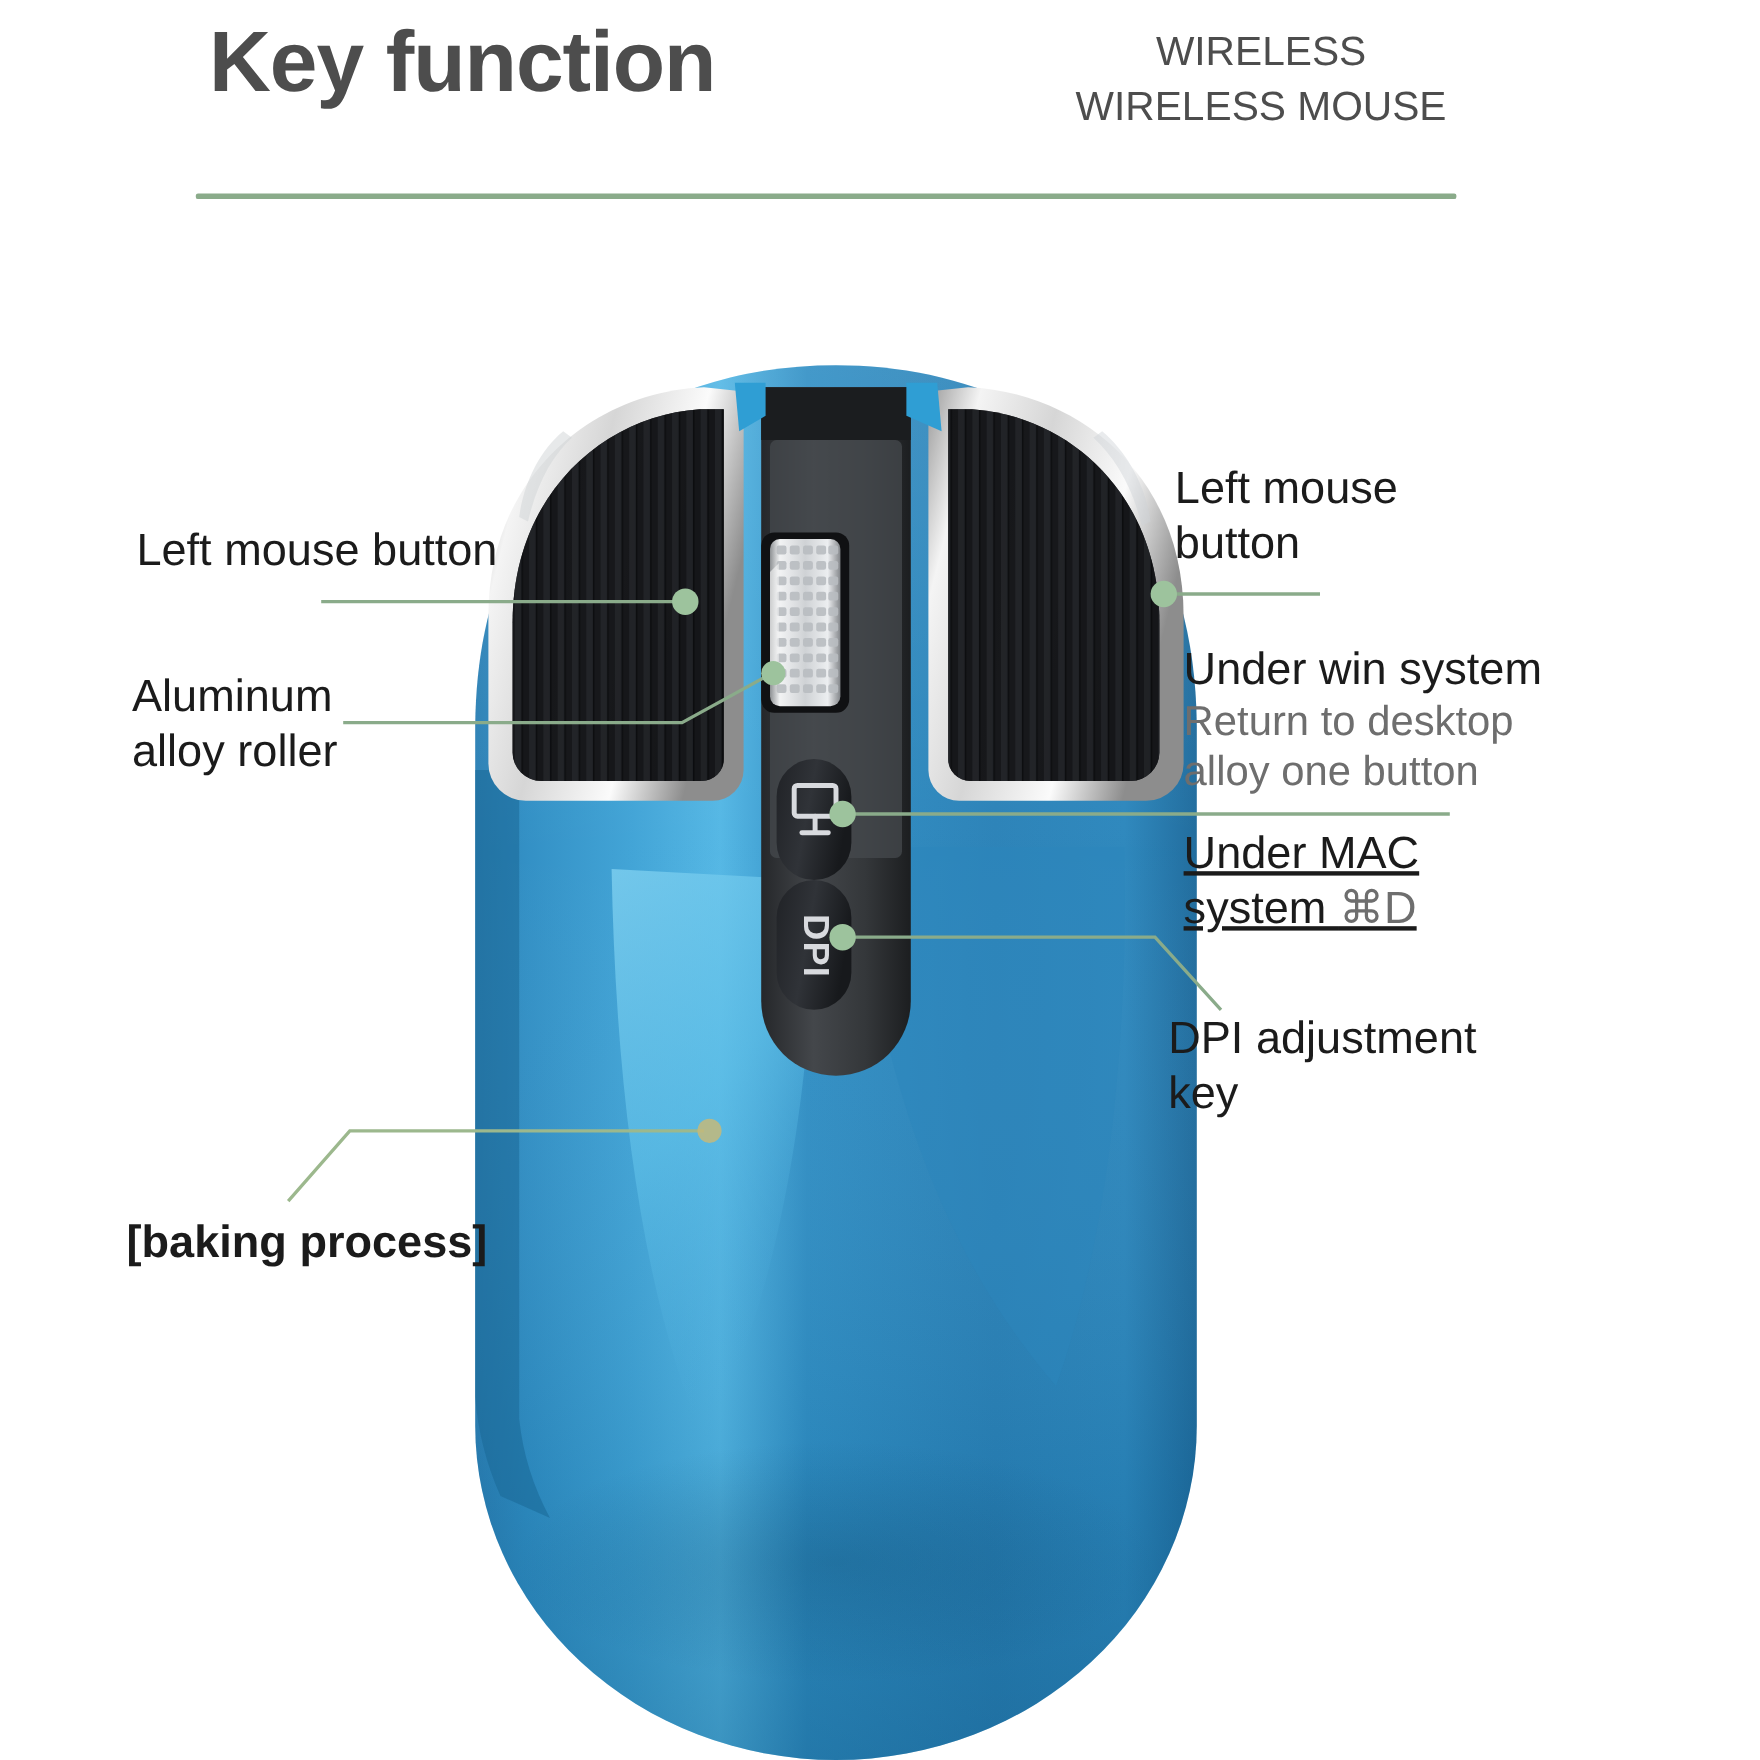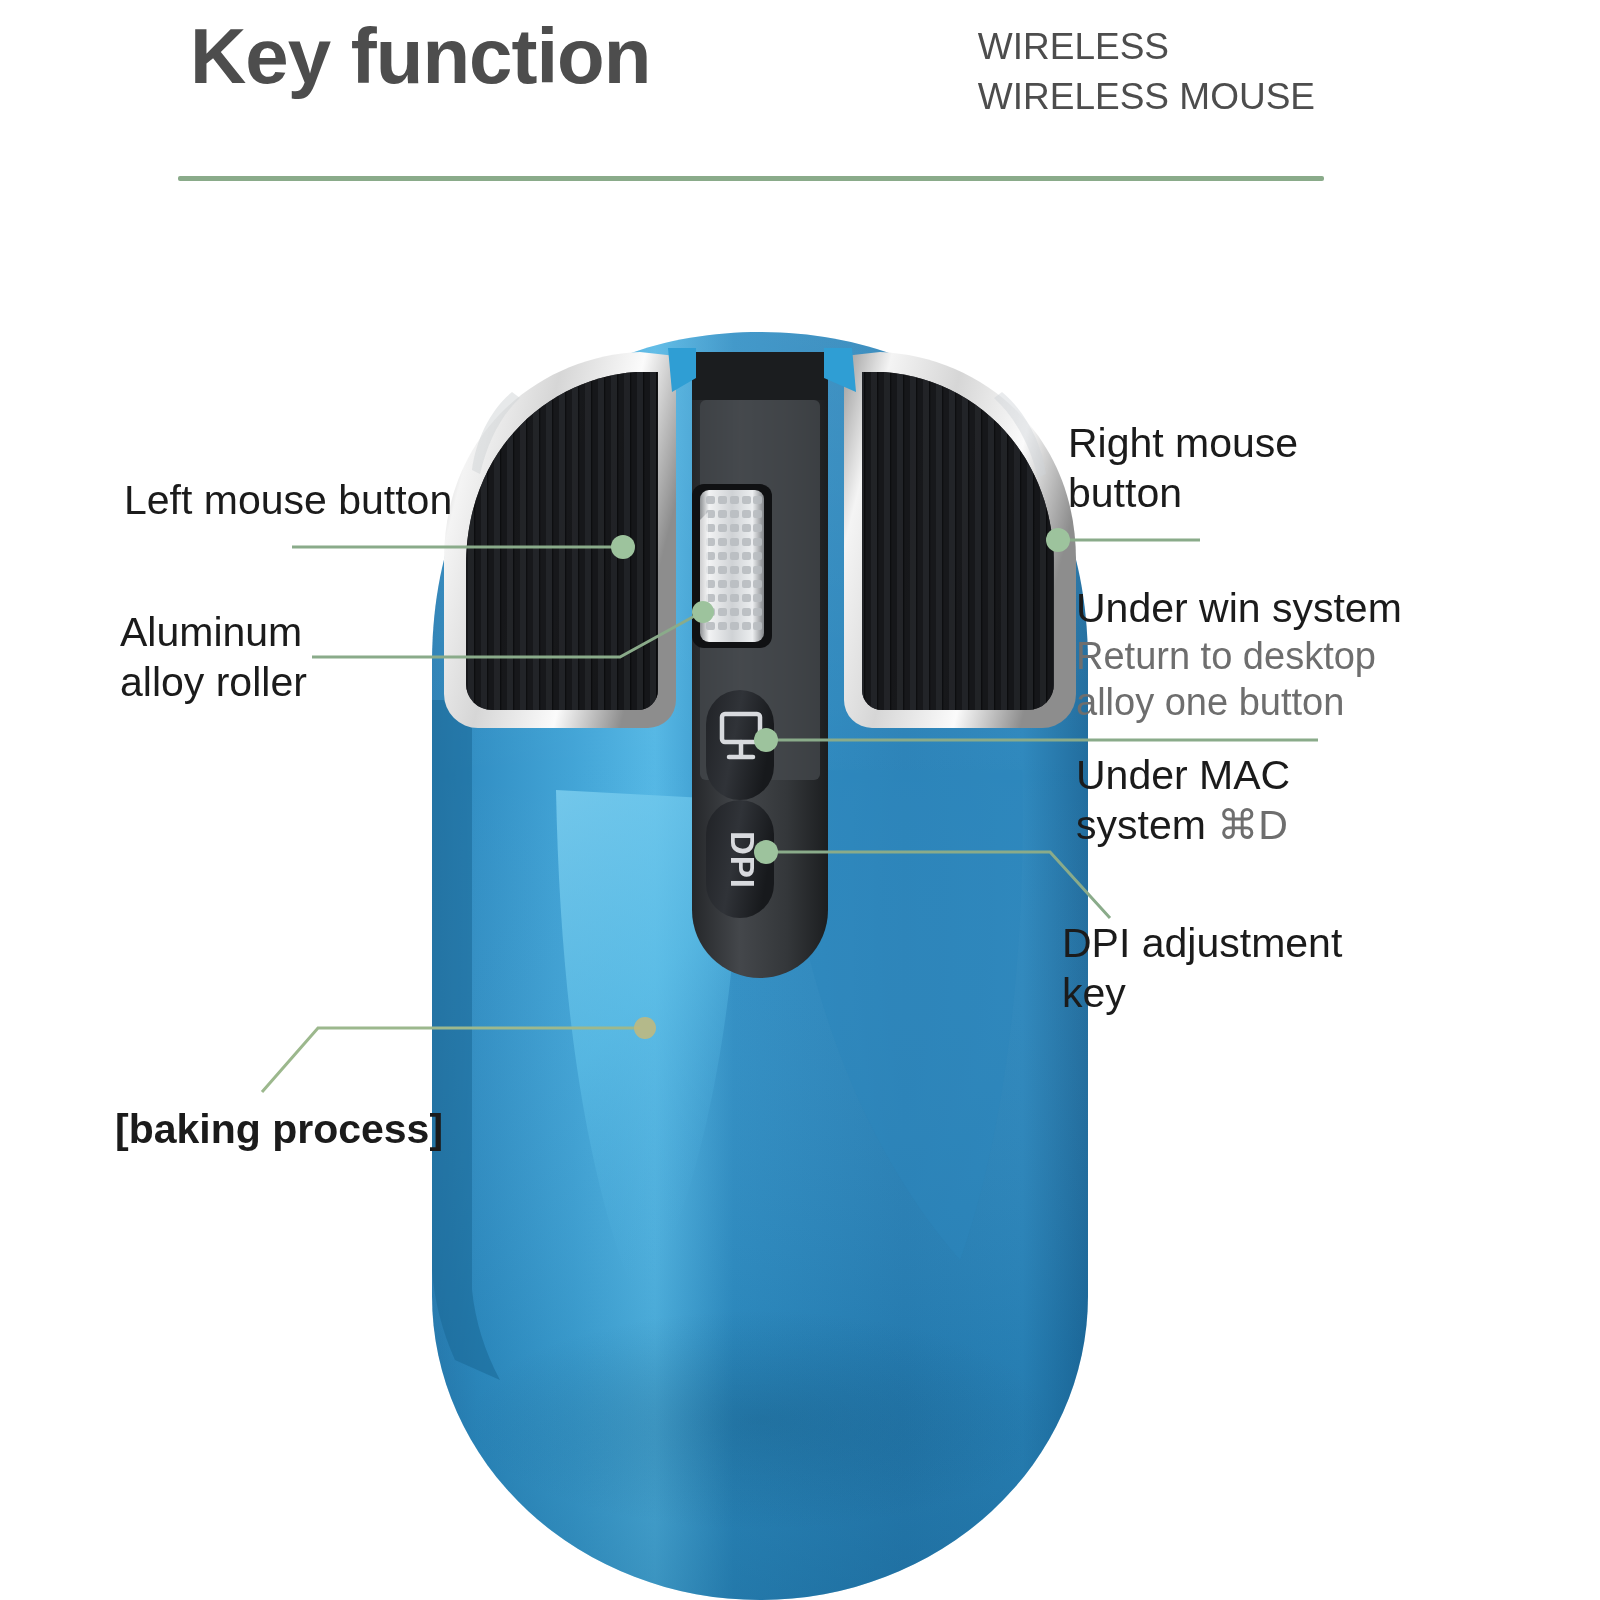--- a/index.html
+++ b/index.html
@@ -13,41 +13,41 @@
   #page{position:absolute;left:0;top:0;width:1600px;height:1600px;}
 
   
   .title{
     position:absolute;left:190px;top:16px;
     font-size:78px;font-weight:bold;color:#4d4d4d;
     letter-spacing:-1px;line-height:1.05;white-space:nowrap;
   }
   .subtitle{
     position:absolute;right:285px;top:22px;
-    text-align:left;font-size:37px;color:#4d4d4d;
+    text-align:center;font-size:37px;color:#4d4d4d;
     line-height:1.35;white-space:nowrap;
   }
   .rule{
     position:absolute;left:178px;top:176px;width:1146px;height:5px;
     background:#8aab8a;border-radius:2px;
   }
 
   
   #art{position:absolute;left:0;top:0;width:1600px;height:1600px;}
 
   
   .lbl{position:absolute;color:#1b1b1b;line-height:1.22;white-space:pre-line;}
   .lbl.dim{color:#6e6e6e;}
   .l-left-btn{left:124px;top:475px;font-size:41px;}
   .l-roller{left:120px;top:607px;font-size:41px;}
   .l-baking{left:115px;top:1104px;font-size:41px;font-weight:bold;}
   .l-right-btn{left:1068px;top:418px;font-size:41px;}
   .l-win-head{left:1076px;top:583px;font-size:41px;}
   .l-win-sub{left:1076px;top:633px;font-size:38px;}
-  .l-mac{left:1076px;top:750px;font-size:41px;}
+  .l-mac{left:1076px;top:750px;font-size:41px;text-decoration:underline;}
   .l-mac .cmd{color:#6e6e6e;font-size:41px;}
   .l-dpi{left:1062px;top:918px;font-size:41px;}
 </style>
 </head>
 <body>
 
 <div id="page">
 
   <div class="title">Key function</div>
 
@@ -324,21 +324,21 @@
     </g>
   </svg>
 
   <div class="lbl l-left-btn">Left mouse button</div>
 
   <div class="lbl l-roller">Aluminum
 alloy roller</div>
 
   <div class="lbl l-baking">[baking process]</div>
 
-  <div class="lbl l-right-btn">Right mouse
+  <div class="lbl l-right-btn">Left mouse
 button</div>
 
   <div class="lbl l-win-head">Under win system</div>
 
   <div class="lbl dim l-win-sub">Return to desktop
 alloy one button</div>
 
   <div class="lbl l-mac"><span>Under MAC
 system </span><span class="cmd">⌘D</span></div>
 

